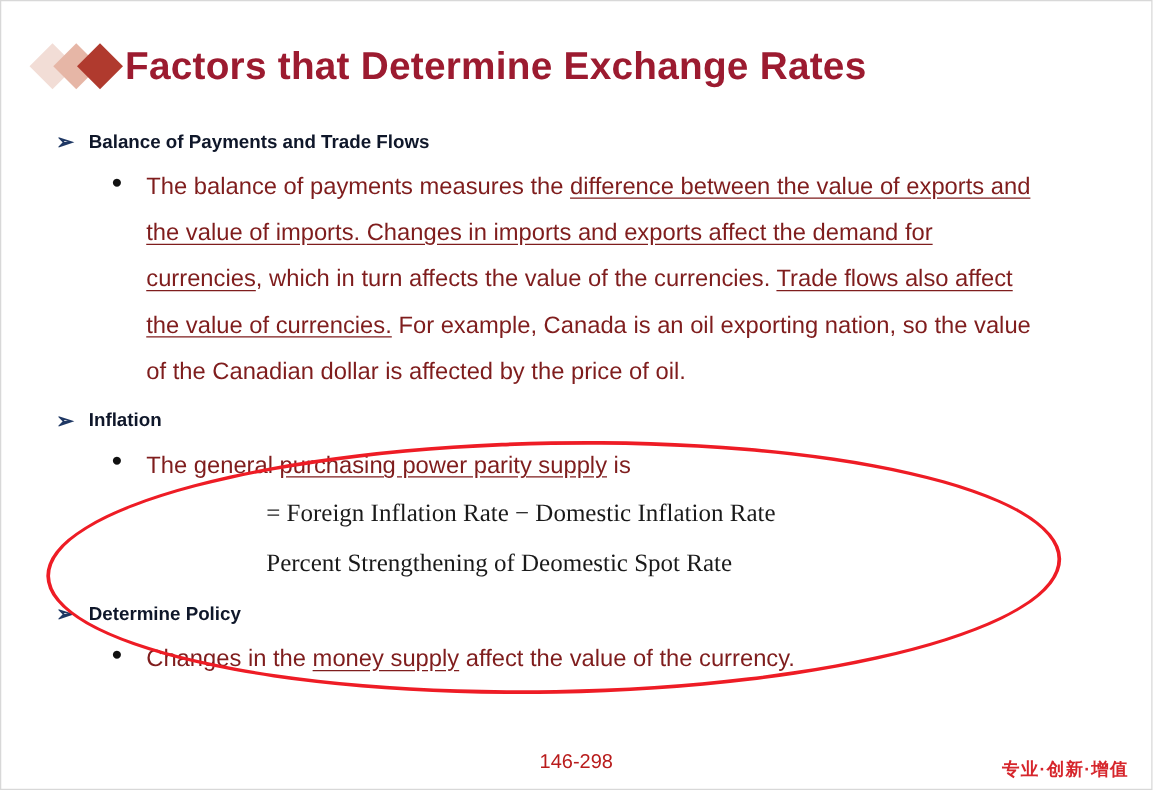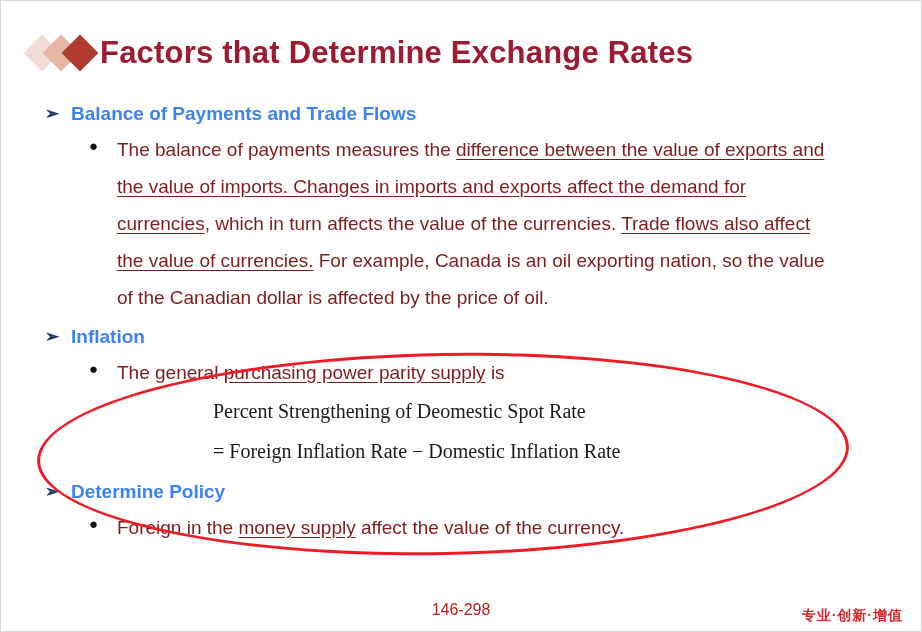--- a/index.html
+++ b/index.html
@@ -70,23 +70,23 @@
   }
   .lvl1 .marker {
     color: #1f3864;
     font-size: 17px;
     width: 26px;
     flex: none;
     line-height: 26px;
     font-weight: bold;
   }
   .lvl1 .text {
-    font-size: 19px;
-    font-weight: bold;
-    color: #3b82f6;
+    font-size: 15px;
+    font-weight: bold;
+    color: #0f172a;
     line-height: 26px;
   }
 
   .lvl2 {
     display: flex;
     align-items: flex-start;
     margin-left: 44px;
     margin-top: 4px;
   }
   .lvl2 .marker {
@@ -171,30 +171,30 @@
     </div>
 
     <div class="lvl1">
       <span class="marker">➢</span>
       <span class="text">Inflation</span>
     </div>
     <div class="lvl2">
       <span class="marker">●</span>
       <span class="text"><span>The general  </span><span class="u">purchasing power parity supply</span><span> is</span></span>
     </div>
+    <div class="formula">= Foreign Inflation Rate − Domestic Inflation Rate</div>
     <div class="formula">Percent Strengthening of Deomestic Spot Rate</div>
-    <div class="formula">= Foreign Inflation Rate − Domestic Inflation Rate</div>
 
     <div class="lvl1">
       <span class="marker">➢</span>
       <span class="text">Determine Policy</span>
     </div>
     <div class="lvl2">
       <span class="marker">●</span>
-      <span class="text"><span>Foreign in the </span><span class="u">money supply</span><span> affect the value of the currency.</span></span>
+      <span class="text"><span>Changes in the </span><span class="u">money supply</span><span> affect the value of the currency.</span></span>
     </div>
 
   </div>
 
   <div class="ellipse"></div>
 
   <div class="page-num">146-298</div>
   <div class="brand">专业·创新·增值</div>
 
 </div>

